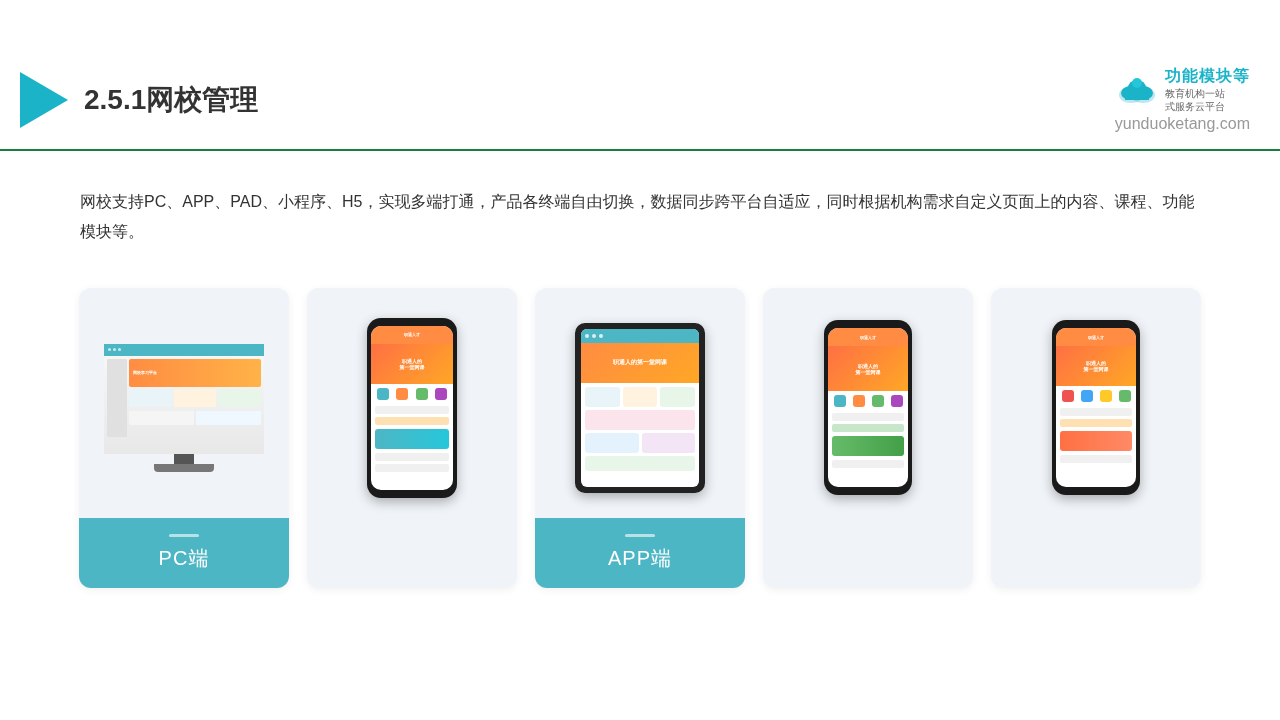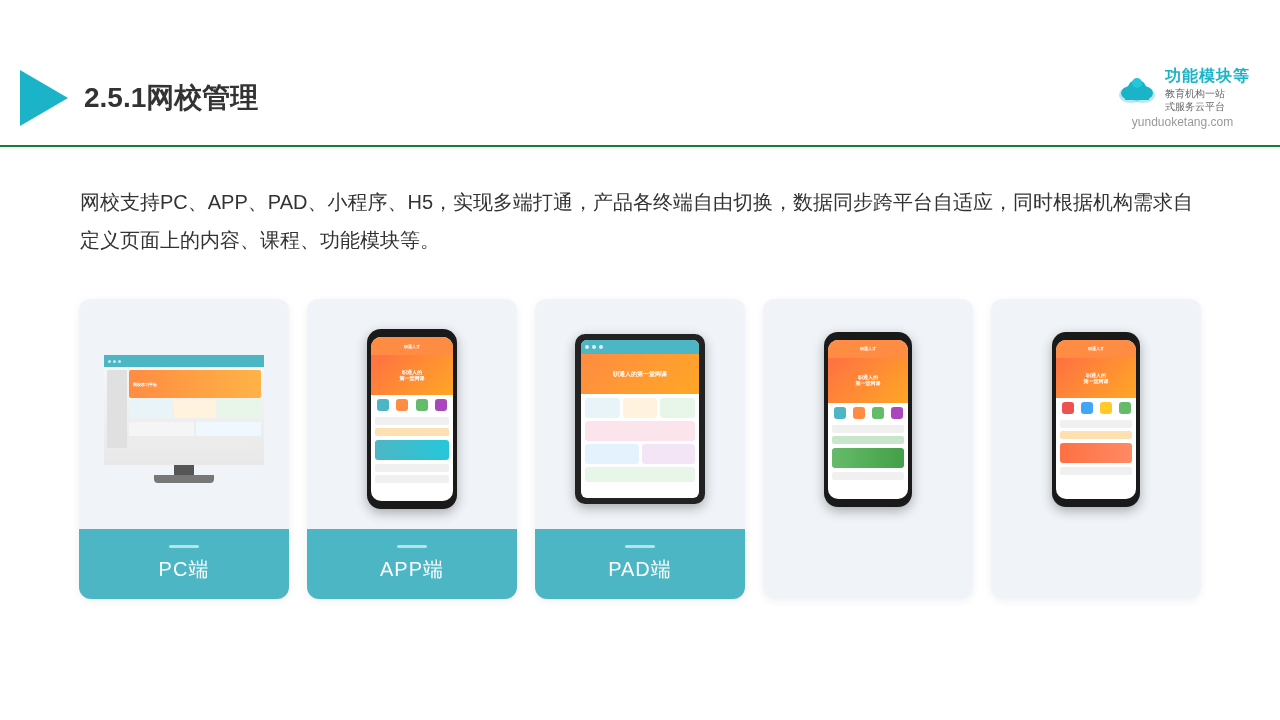--- a/index.html
+++ b/index.html
@@ -62,29 +62,29 @@
       font-weight: bold;
       color: #1ab3c8;
       letter-spacing: 1px;
     }
     .brand-tagline {
       font-size: 10px;
       color: #666;
       line-height: 1.3;
     }
     .brand-url {
-      font-size: 12px;
+      font-size: 16px;
       color: #999;
       margin-top: 2px;
     }
 
     
     .description {
       padding: 36px 80px 20px 80px;
-      font-size: 20px;
+      font-size: 16px;
       color: #333;
       line-height: 1.9;
     }
 
     
     .cards-container {
       display: flex;
       gap: 18px;
       padding: 20px 60px 20px 60px;
       justify-content: center;
@@ -450,24 +450,20 @@
             <div class="phone-content-row" style="background:#ffe0b2;"></div>
           </div>
           <div class="phone-content-banner2"></div>
           <div class="phone-content-rows">
             <div class="phone-content-row"></div>
             <div class="phone-content-row"></div>
           </div>
         </div>
       </div>
     </div>
-    <div class="card-label">
-      <div class="card-label-line"></div>
-      <span>APP端</span>
-    </div>
   </div>
 
   <div class="card">
     <div class="card-image-area">
       <div class="device-tablet">
         <div class="tablet-screen">
           <div class="tablet-header">
             <div class="tablet-dot"></div>
             <div class="tablet-dot"></div>
             <div class="tablet-dot"></div>
@@ -484,21 +480,21 @@
               <div class="tablet-card" style="background:#e3f2fd;"></div>
               <div class="tablet-card" style="background:#f3e5f5;"></div>
             </div>
             <div class="tablet-wide-card" style="background:#e8f5e9;height:15px;"></div>
           </div>
         </div>
       </div>
     </div>
     <div class="card-label">
       <div class="card-label-line"></div>
-      <span>PAD端</span>
+      <span>APP端</span>
     </div>
   </div>
 
   <div class="card">
     <div class="card-image-area">
       <div class="device-phone" style="width:88px;height:175px;">
         <div class="phone-notch"></div>
         <div class="phone-screen">
           <div class="phone-screen-header">职通人才</div>
           <div class="phone-banner" style="height:45px;">职通人的<br>第一堂网课</div>

